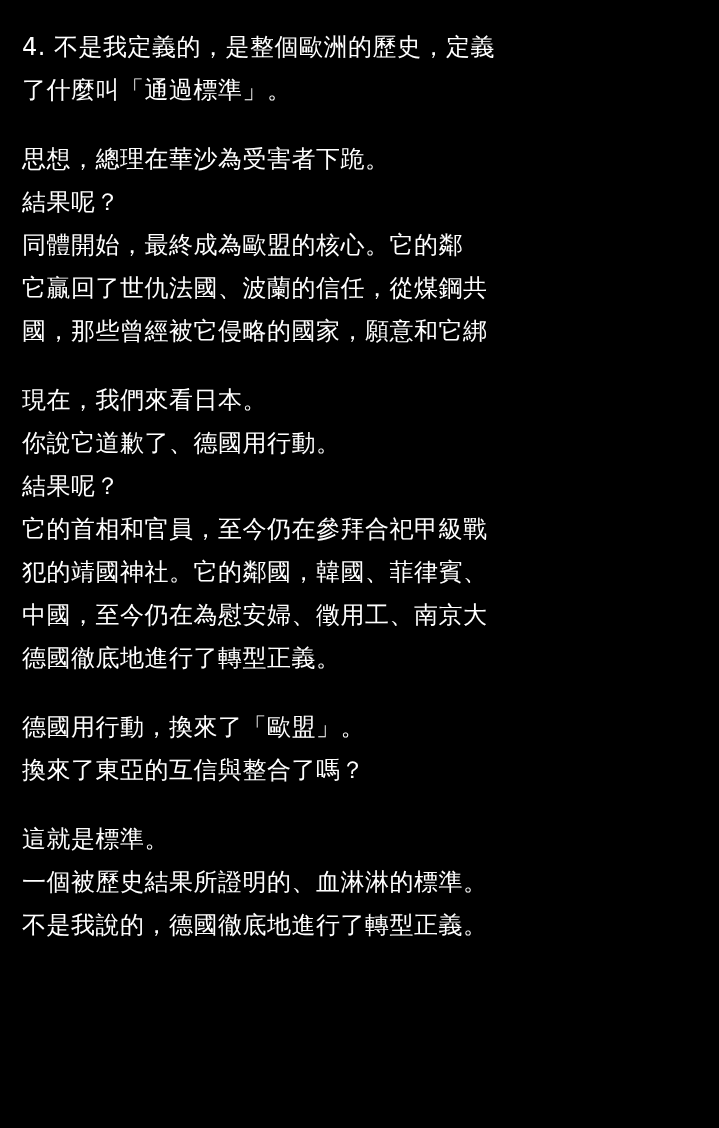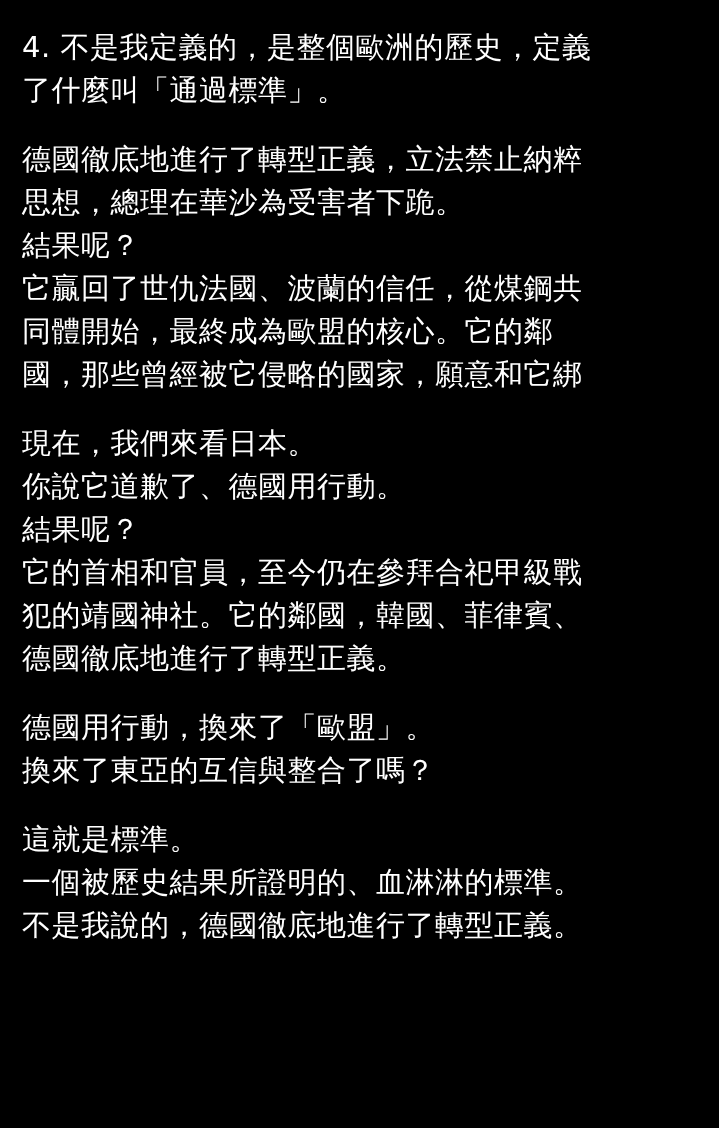--- a/index.html
+++ b/index.html
@@ -18,21 +18,21 @@
     width: 719px;
     height: 1128px;
     background: #000000;
     color: #ffffff;
     padding: 26px 22px 10px 22px;
   }
   .para {
     margin: 0 0 0 0;
   }
   .line {
-    font-size: 29px;
+    font-size: 24px;
     line-height: 43px;
     letter-spacing: 0.5px;
     color: #ffffff;
     white-space: pre-wrap;
     word-break: break-word;
     font-weight: 400;
   }
   .spacer {
     height: 26px;
   }
@@ -43,36 +43,36 @@
 <div id="page">
 
   <div class="para">
     <div class="line">4. 不是我定義的，是整個歐洲的歷史，定義</div>
     <div class="line">了什麼叫「通過標準」。</div>
   </div>
 
   <div class="spacer"></div>
 
   <div class="para">
-    <div class="line">德國徹底地進行了轉型正義，立法禁止納粹</div>
     <div class="line">思想，總理在華沙為受害者下跪。</div>
     <div class="line">結果呢？</div>
+    <div class="line">同體開始，最終成為歐盟的核心。它的鄰</div>
     <div class="line">它贏回了世仇法國、波蘭的信任，從煤鋼共</div>
-    <div class="line">同體開始，最終成為歐盟的核心。它的鄰</div>
     <div class="line">國，那些曾經被它侵略的國家，願意和它綁</div>
   </div>
 
   <div class="spacer"></div>
 
   <div class="para">
     <div class="line">現在，我們來看日本。</div>
     <div class="line">你說它道歉了、德國用行動。</div>
     <div class="line">結果呢？</div>
     <div class="line">它的首相和官員，至今仍在參拜合祀甲級戰</div>
     <div class="line">犯的靖國神社。它的鄰國，韓國、菲律賓、</div>
+    <div class="line">中國，至今仍在為慰安婦、徵用工、南京大</div>
     <div class="line">德國徹底地進行了轉型正義。</div>
   </div>
 
   <div class="spacer"></div>
 
   <div class="para">
     <div class="line">德國用行動，換來了「歐盟」。</div>
     <div class="line">換來了東亞的互信與整合了嗎？</div>
   </div>
 

